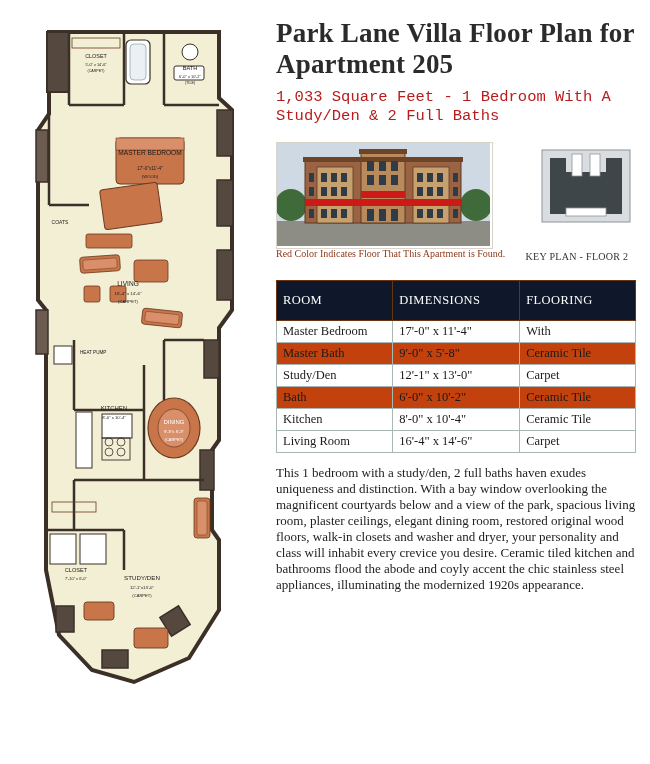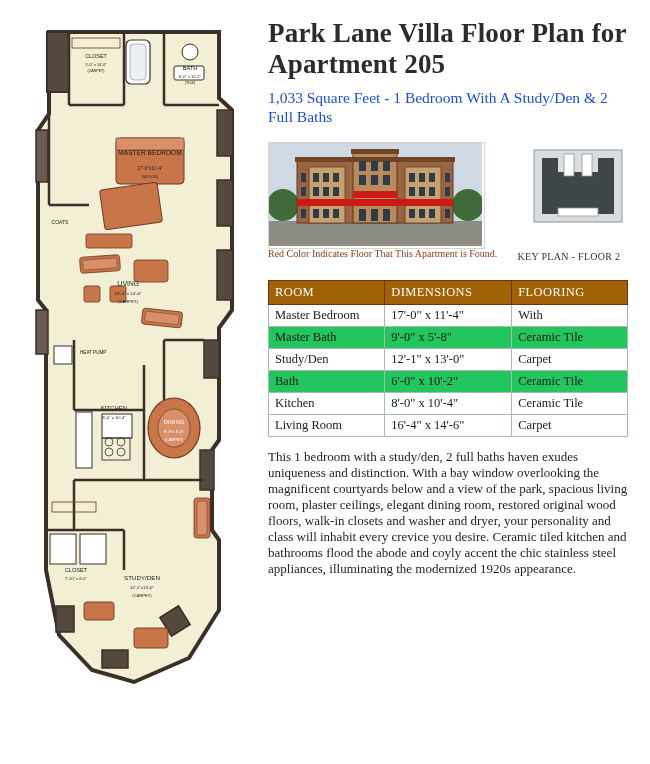--- a/index.html
+++ b/index.html
@@ -22,37 +22,37 @@
     left: 14px;
     top: 10px;
     width: 250px;
     height: 680px;
   }
   .plan-svg { display: block; }
 
   
   .right {
     position: absolute;
-    left: 268px;
+    left: 276px;
     top: 18px;
     width: 360px;
   }
   .title {
     font-family: "Liberation Serif", serif;
     font-size: 27px;
     line-height: 31px;
     color: #2b2b2b;
     margin: 0 0 8px 0;
     letter-spacing: 0.2px;
   }
   .subtitle {
-    font-family: Liberation Serif, serif;
+    font-family: Liberation Mono, monospace;
     font-size: 15.5px;
     line-height: 19px;
-    color: #1d4ed8;
+    color: #b91c1c;
     margin: 4px 0 0 0;
     font-weight: normal;
   }
 
   
   .imgs {
     position: relative;
     margin-top: 16px;
     height: 130px;
   }
@@ -91,35 +91,35 @@
   }
 
   
   table.spec {
     width: 360px;
     border-collapse: collapse;
     margin-top: 8px;
     font-size: 12.5px;
   }
   table.spec th {
-    background: #a16207;
+    background: #0f172a;
     color: #ffffff;
     font-weight: normal;
     text-align: left;
-    padding: 4px 6px;
+    padding: 12px 6px;
     font-size: 12.5px;
     letter-spacing: .4px;
     border: 1px solid #6a3410;
   }
   table.spec td {
     padding: 3px 6px;
     border: 1px solid #a9b8b4;
     color: #1a1a1a;
   }
-  table.spec tr.alt td { background: #22c55e; }
+  table.spec tr.alt td { background: #c2410c; }
   table.spec tr.norm td { background: #ffffff; }
   .c1 { width: 120px; }
   .c2 { width: 125px; }
   .c3 { width: 115px; }
 
   
   .desc {
     margin-top: 12px;
     width: 360px;
     font-size: 13px;

